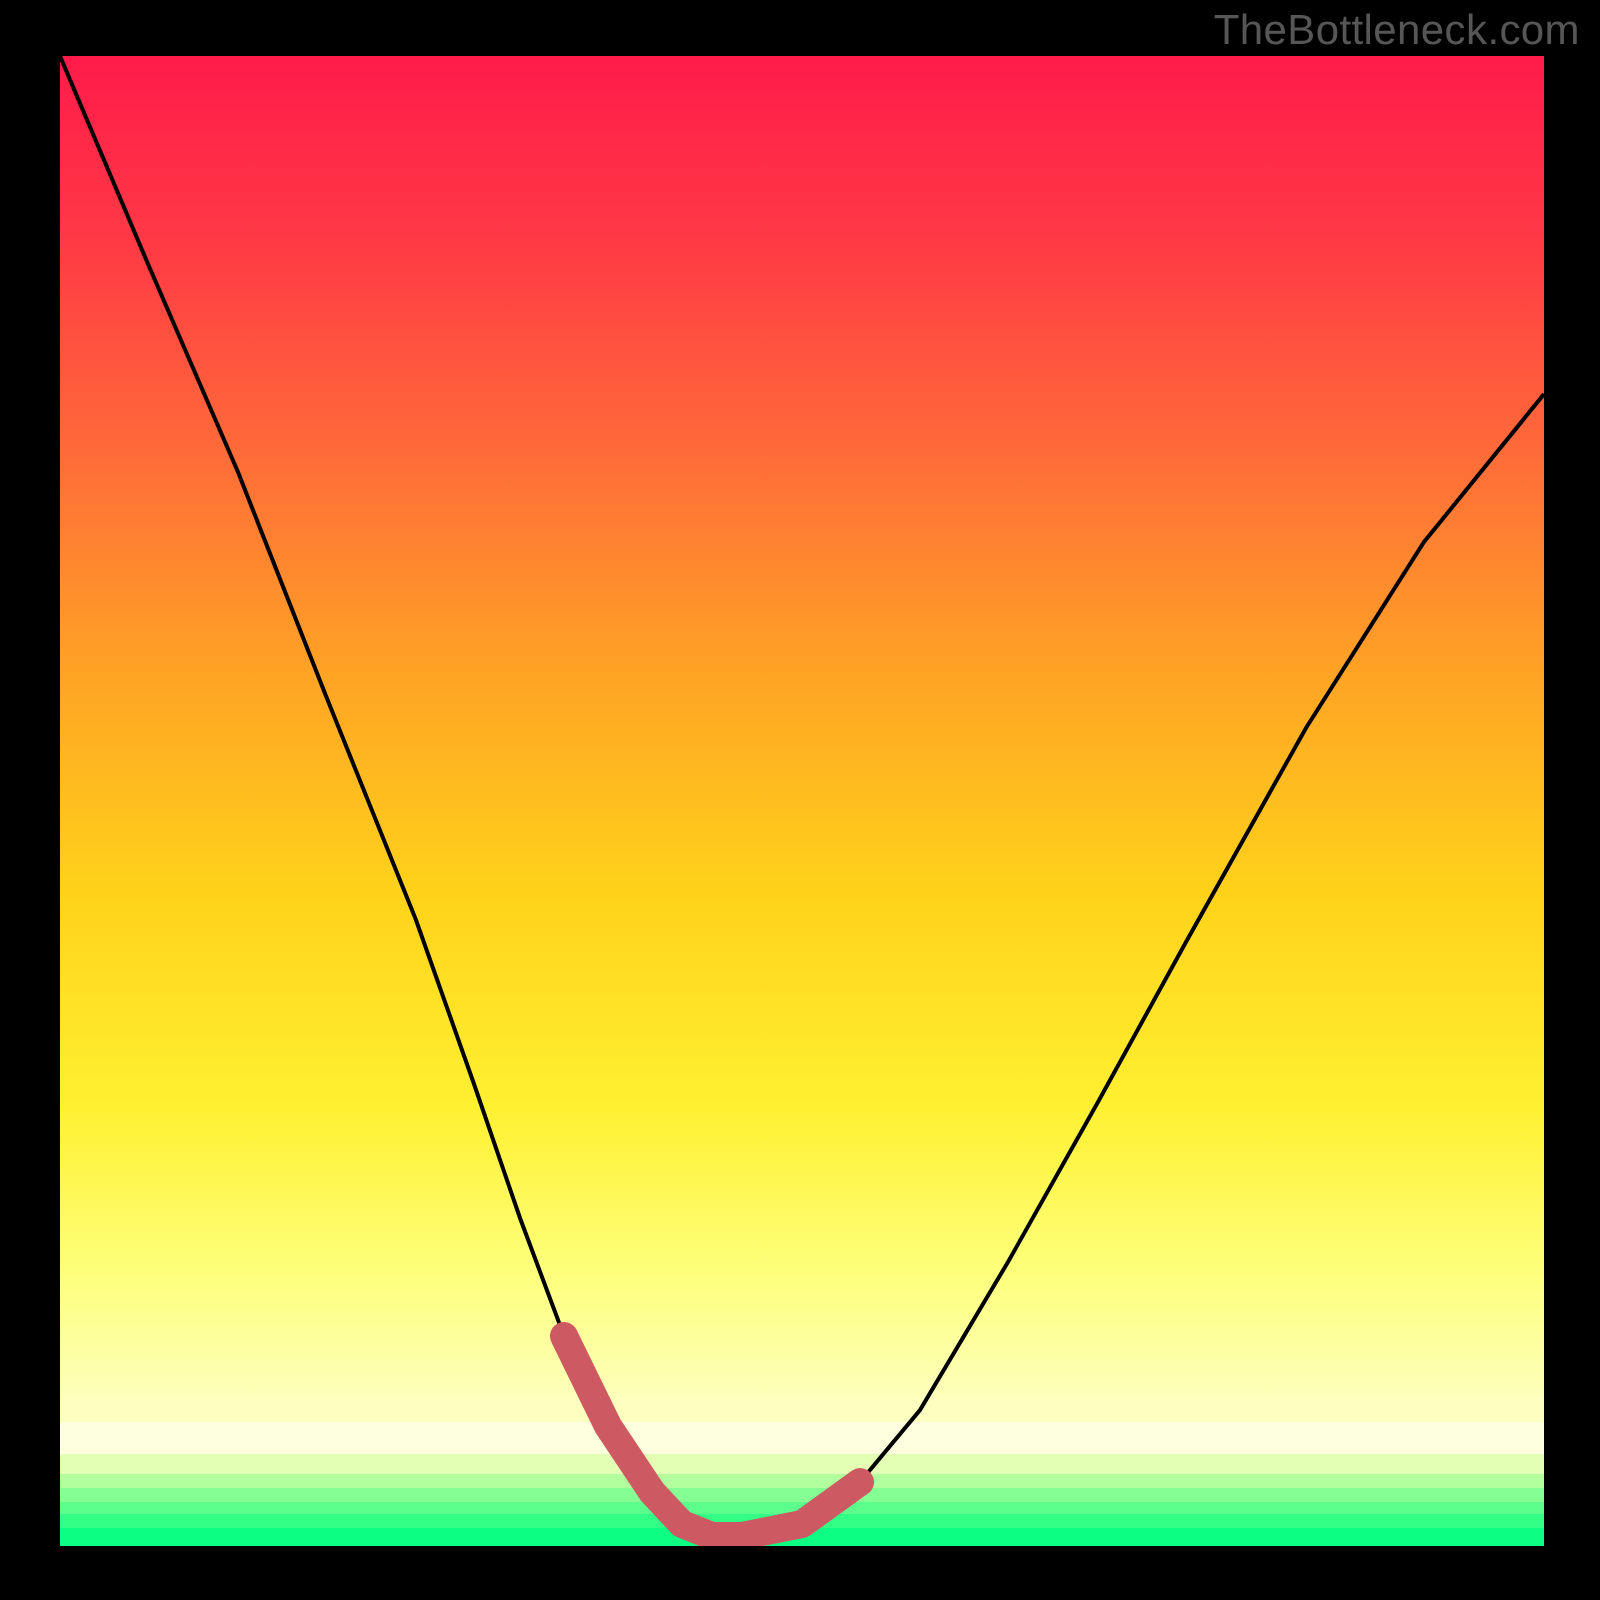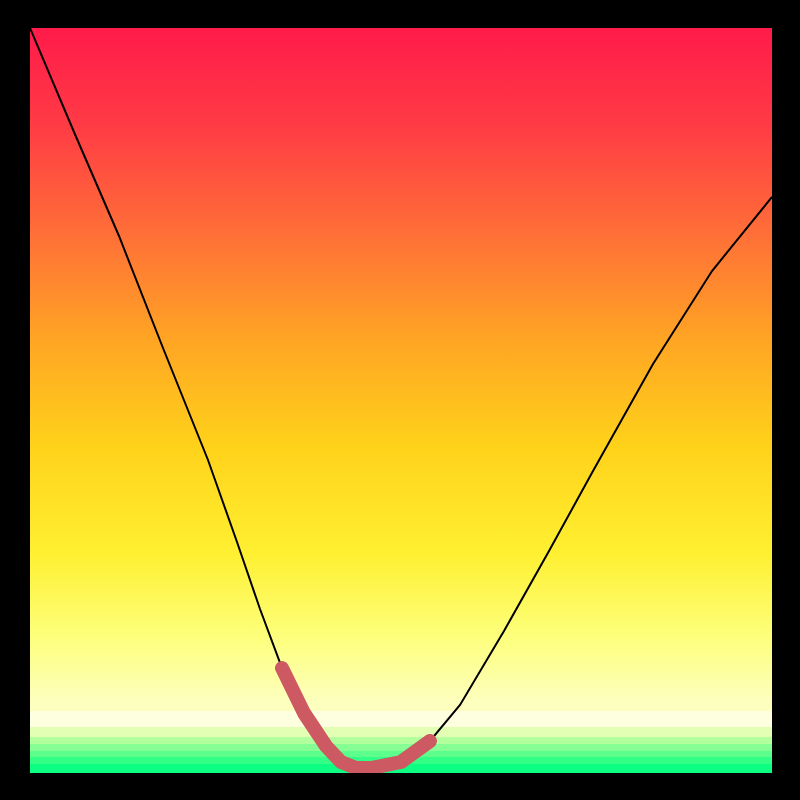--- a/index.html
+++ b/index.html
@@ -32,20 +32,21 @@
   svg {
     position: absolute;
     top: 0;
     left: 0;
   }
 </style>
 </head>
 <body>
 
 <div class="frame">
+  <div class="watermark">TheBottleneck.com</div>
 
   <svg width="800" height="800" viewBox="0 0 800 800">
     <defs>
       <linearGradient id="bg-grad" x1="0" y1="0" x2="0" y2="1">
         <stop offset="0%" stop-color="#ff1b4a"></stop>
         <stop offset="14%" stop-color="#ff3a45"></stop>
         <stop offset="30%" stop-color="#ff6d38"></stop>
         <stop offset="46%" stop-color="#ffa424"></stop>
         <stop offset="62%" stop-color="#ffd21a"></stop>
         <stop offset="78%" stop-color="#fff031"></stop>

